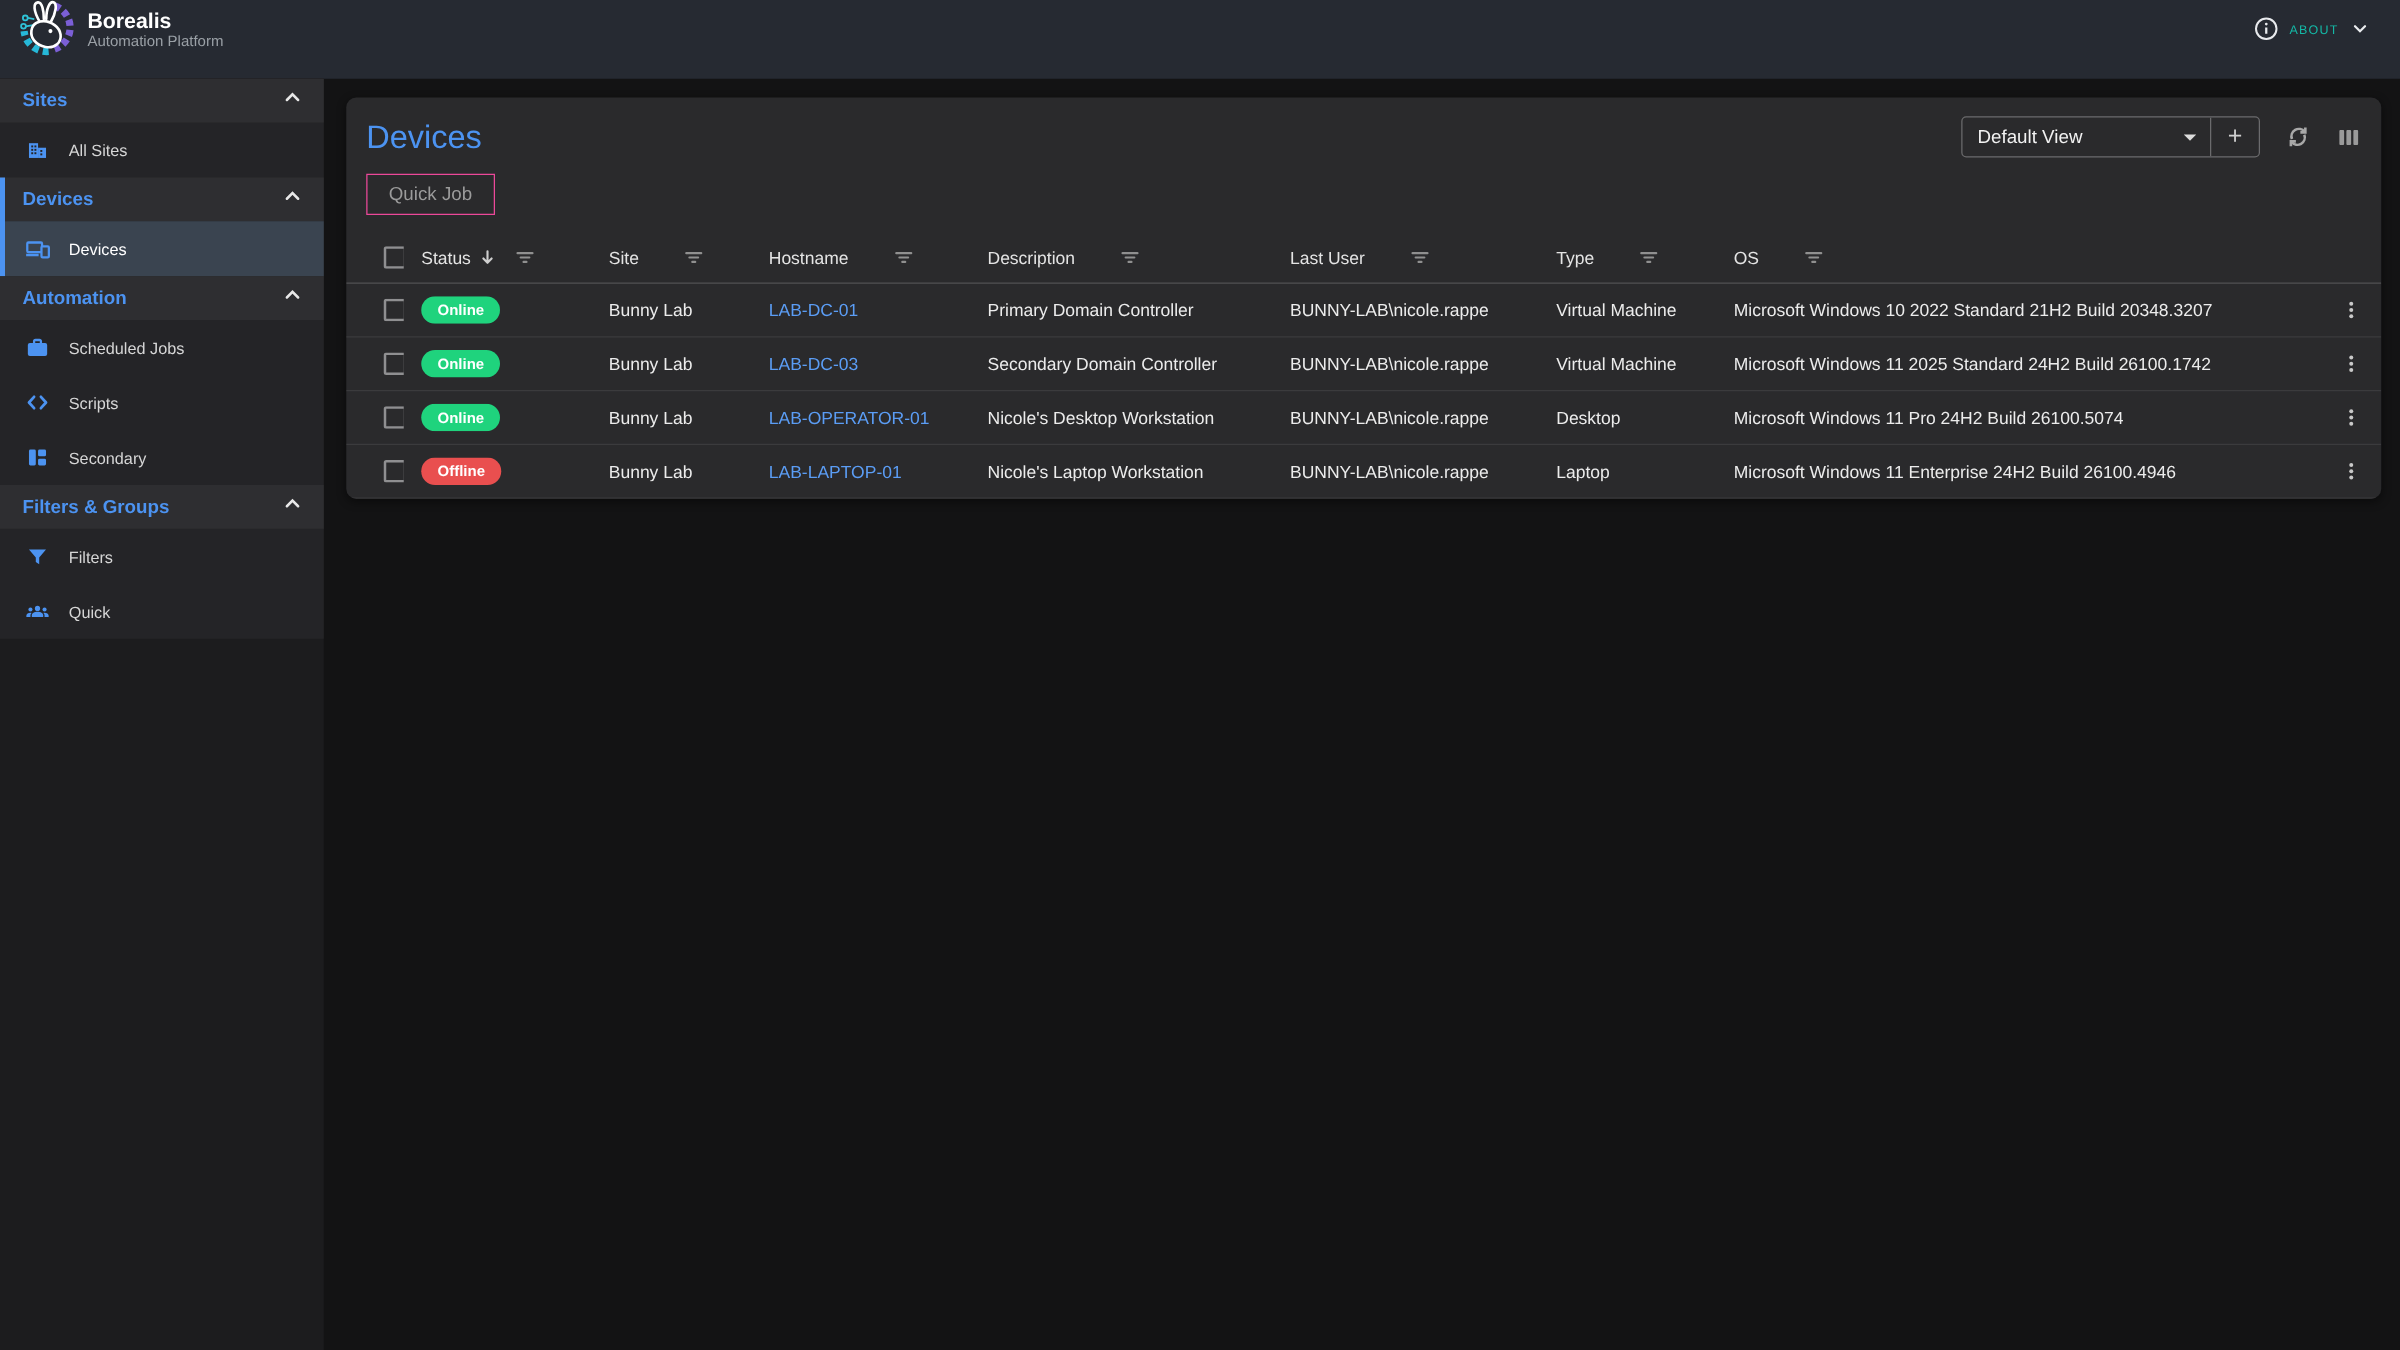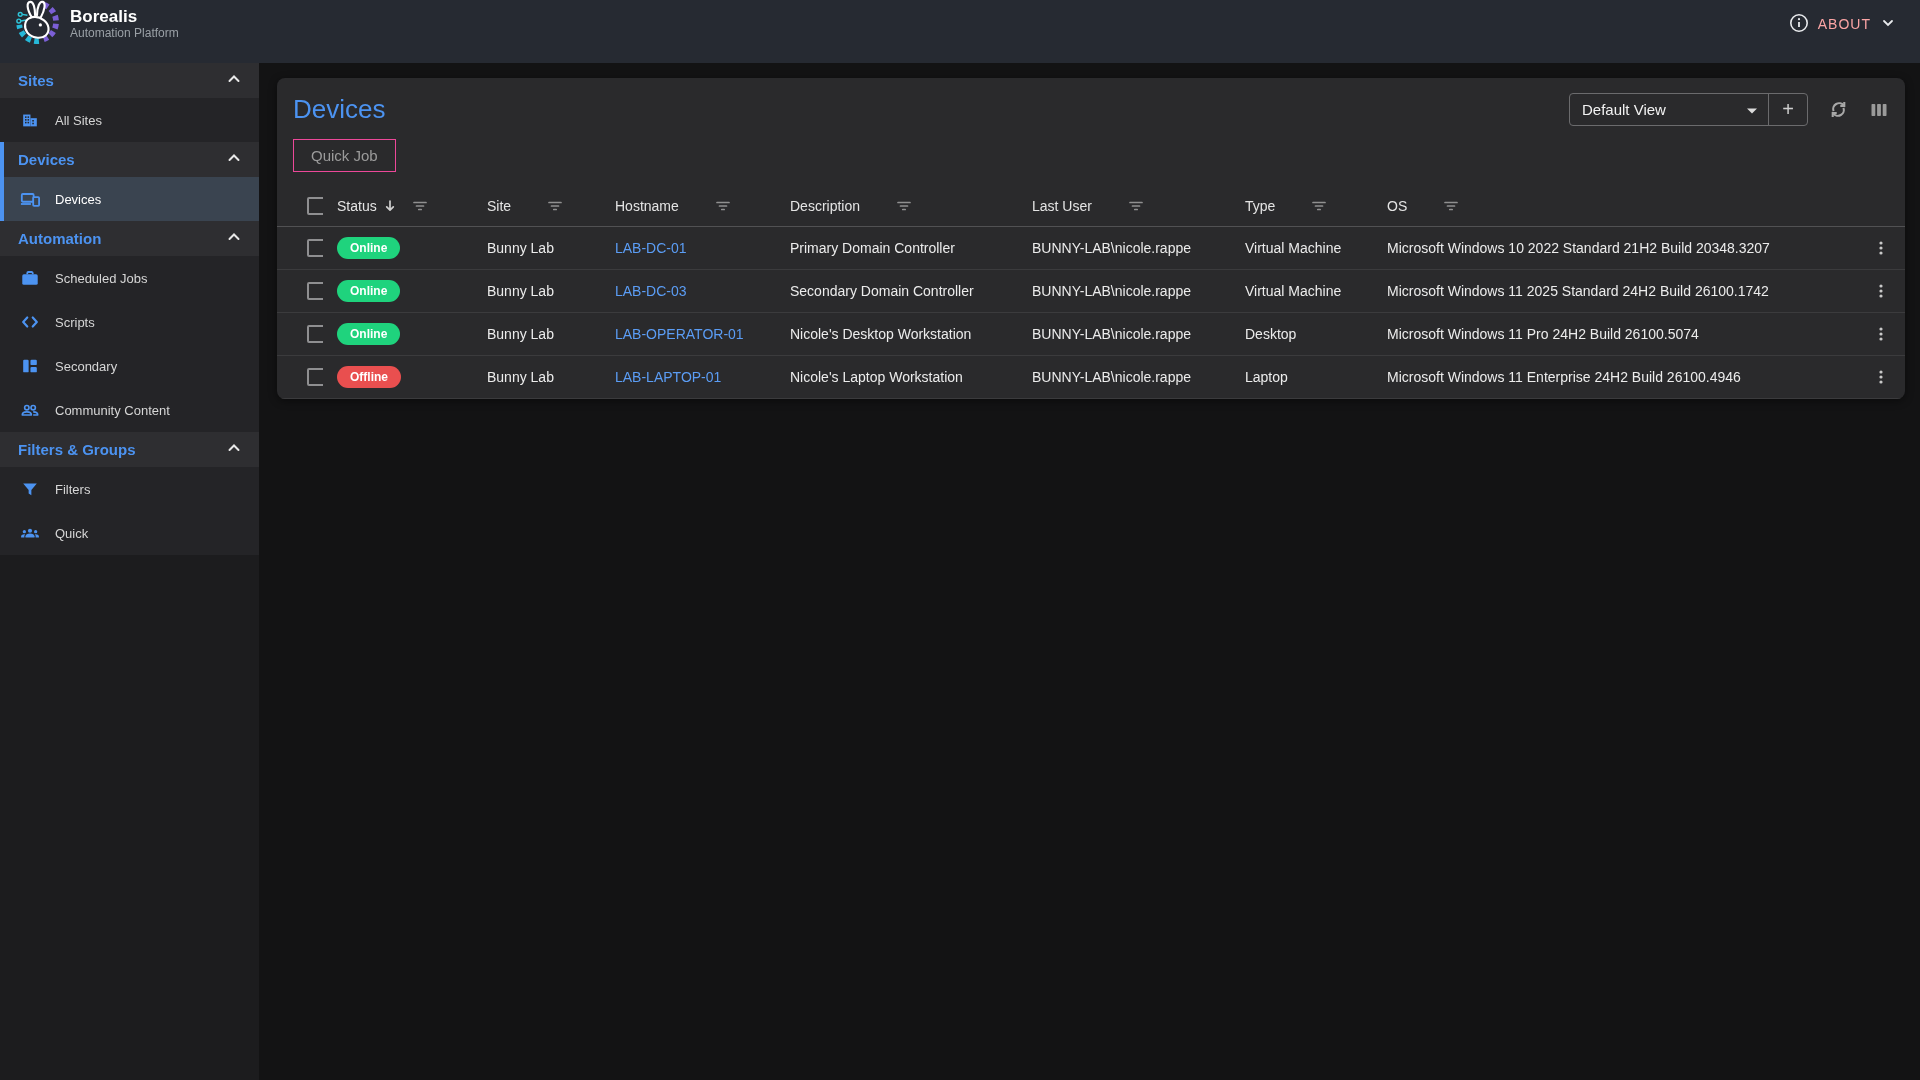--- a/index.html
+++ b/index.html
@@ -15,21 +15,21 @@
   
   .topbar {
     height:63px; background:#262A32; display:flex; align-items:center;
     padding:0 24px 15px 14px; width:100%;
   }
   .brand { display:flex; align-items:center; gap:10px; }
   .brand-txt { display:flex; flex-direction:column; line-height:1.15; }
   .brand-title { font-size:17px; font-weight:bold; color:#ffffff; }
   .brand-sub { font-size:12px; color:#9aa0a6; }
   .top-spacer { flex:1; }
-  .about { display:flex; align-items:center; gap:9px; color:#fca5a5; font-size:14px;
+  .about { display:flex; align-items:center; gap:9px; color:#14b8a6; font-size:10px;
            letter-spacing:1px; cursor:pointer; }
 
   
   .bodyrow { display:flex; height:1017px; }
   .sidebar { width:259px; background:#1C1C1E; flex-shrink:0; display:flex; flex-direction:column; }
   .nav-wrap { background:#242427; }
   .section-head {
     height:35px; background:#2E2E31; display:flex; align-items:center;
     justify-content:space-between; padding:0 16px 0 18px; cursor:pointer;
   }
@@ -228,31 +228,20 @@
         <div class="nav-item">
           <span class="nav-ico">
             <svg width="20" height="20" viewBox="0 0 22 22">
               <rect x="3.5" y="4" width="6" height="14" rx="1.3" fill="#4C93F1"></rect>
               <rect x="11.5" y="4" width="7" height="6" rx="1.3" fill="#4C93F1"></rect>
               <rect x="11.5" y="12" width="7" height="6" rx="1.3" fill="#4C93F1"></rect>
             </svg>
           </span>
           <span>Secondary</span>
         </div>
-        <div class="nav-item">
-          <span class="nav-ico">
-            <svg width="20" height="20" viewBox="0 0 22 22">
-              <circle cx="7.5" cy="8.5" r="2.4" fill="none" stroke="#4C93F1" stroke-width="1.8"></circle>
-              <circle cx="14.5" cy="8.5" r="2.4" fill="none" stroke="#4C93F1" stroke-width="1.8"></circle>
-              <path d="M2.5 16.5 c0-2.4 2.6-3.5 5-3.5 s5 1.1 5 3.5 z" fill="none" stroke="#4C93F1" stroke-width="1.8" stroke-linejoin="round"></path>
-              <path d="M14.5 13 c2.4 0 5 1.1 5 3.5 h-5" fill="none" stroke="#4C93F1" stroke-width="1.8" stroke-linejoin="round"></path>
-            </svg>
-          </span>
-          <span>Community Content</span>
-        </div>
       </div>
 
       <div class="nav-section">
         <div class="section-head">
           <span class="section-label">Filters &amp; Groups</span>
           <span>
             <svg width="18" height="18" viewBox="0 0 18 18">
                 <path d="M4.5 11 L9 6.5 L13.5 11" fill="none" stroke="#e8e8e8" stroke-width="2" stroke-linecap="round"></path>
               </svg>
           </span>

